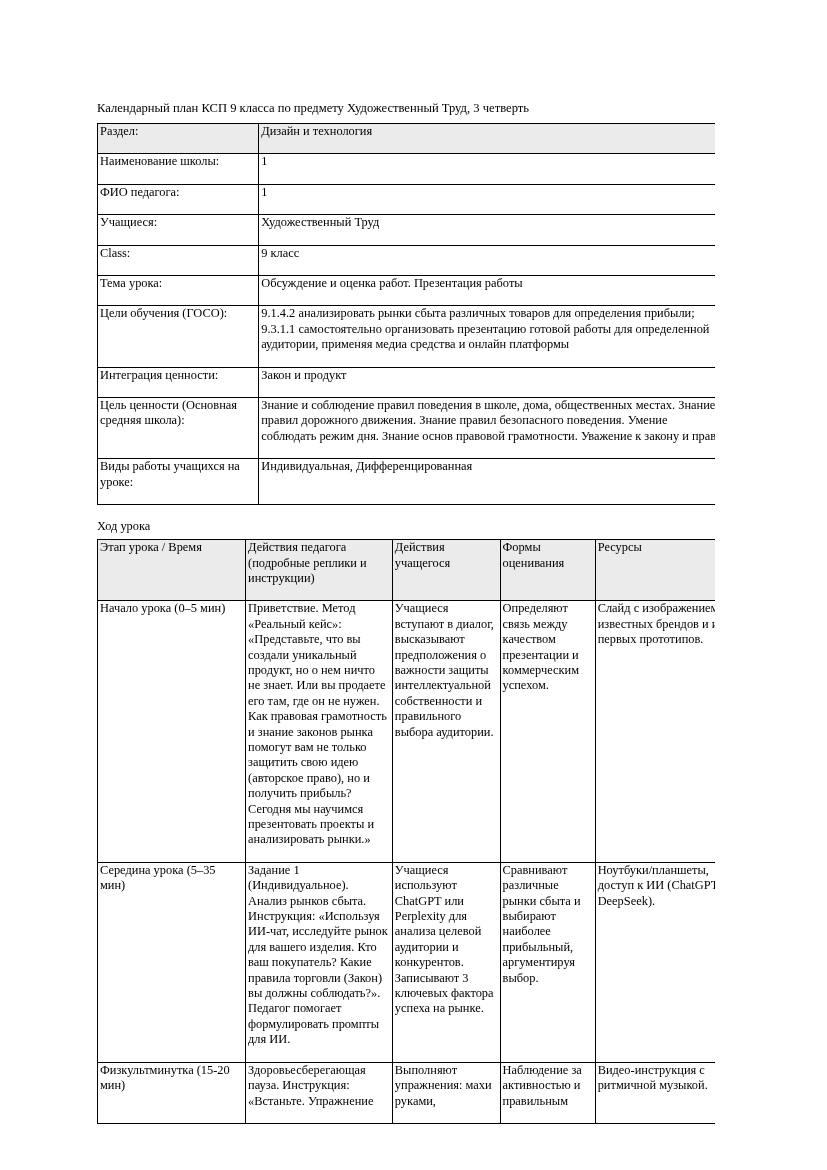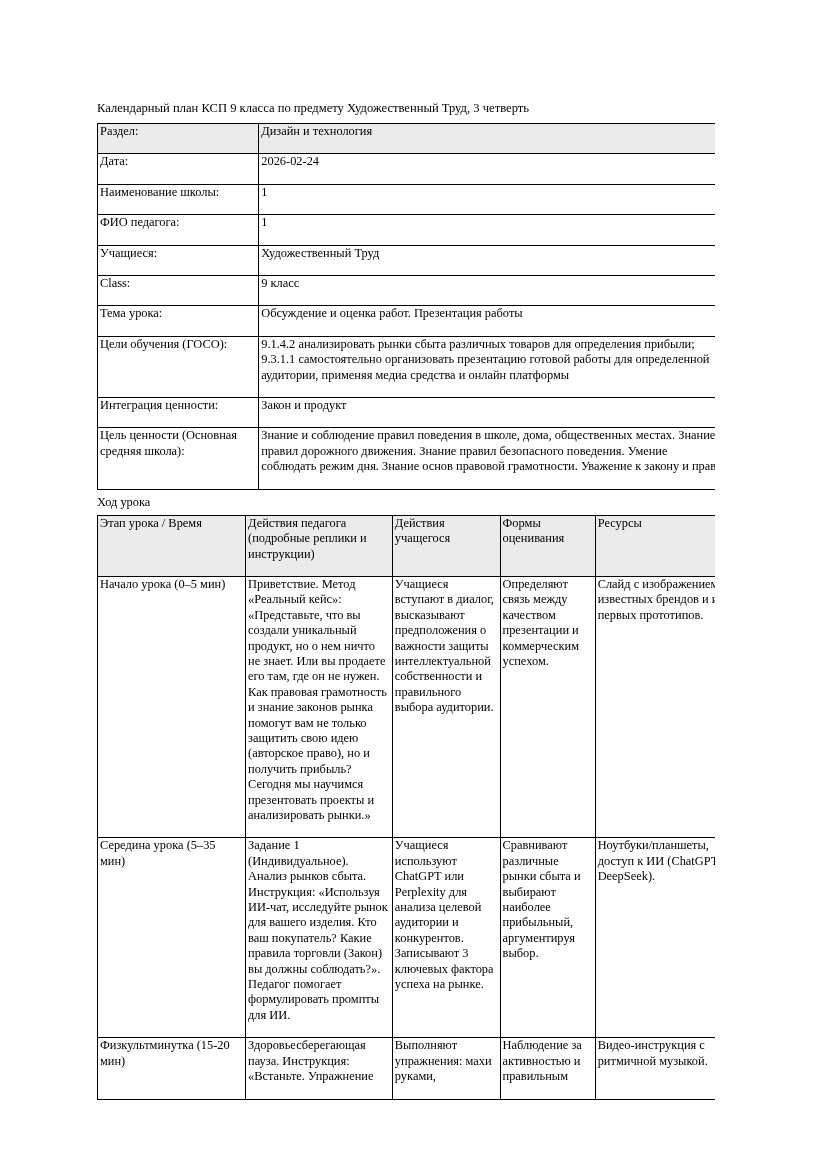--- a/index.html
+++ b/index.html
@@ -34,21 +34,21 @@
   td {
     border: 1px solid #000000;
     vertical-align: top;
     padding: 0px 2px 14px 2px;
     line-height: 15.4px;
     overflow-wrap: break-word;
   }
   .shaded { background: #ebebeb; }
   .info-table td.label-col { width: 24.8%; }
   .section-label {
-    margin: 5px 0 5px 0;
+    margin: 14px 0 5px 0;
     line-height: 15px;
   }
   .lesson-table col.c1 { width: 23.5%; }
   .lesson-table col.c2 { width: 23.3%; }
   .lesson-table col.c3 { width: 17.1%; }
   .lesson-table col.c4 { width: 15.1%; }
   .lesson-table col.c5 { width: 21.0%; }
 </style>
 </head>
 <body>
@@ -56,24 +56,20 @@
 <div class="page">
   <div class="content">
 
     <p class="doc-title">Календарный план КСП 9 класса по предмету Художественный Труд, 3 четверть</p>
 
     <table class="info-table">
       <tbody>
         <tr>
           <td class="label-col shaded">Раздел:</td>
           <td class="shaded">Дизайн и технология</td>
-        </tr>
-        <tr>
-          <td class="label-col">Дата:</td>
-          <td>2026-02-24</td>
         </tr>
         <tr>
           <td class="label-col">Наименование школы:</td>
           <td>1</td>
         </tr>
         <tr>
           <td class="label-col">ФИО педагога:</td>
           <td>1</td>
         </tr>
         <tr>
@@ -92,20 +88,24 @@
           <td class="label-col">Цели обучения (ГОСО):</td>
           <td>9.1.4.2 анализировать рынки сбыта различных товаров для определения прибыли; 9.3.1.1 самостоятельно организовать презентацию готовой работы для определенной аудитории, применяя медиа средства и онлайн платформы</td>
         </tr>
         <tr>
           <td class="label-col">Интеграция ценности:</td>
           <td>Закон и продукт</td>
         </tr>
         <tr>
           <td class="label-col">Цель ценности (Основная средняя школа):</td>
           <td>Знание и соблюдение правил поведения в школе, дома, общественных местах. Знание правил дорожного движения. Знание правил безопасного поведения. Умение соблюдать режим дня. Знание основ правовой грамотности. Уважение к закону и праву.</td>
+        </tr>
+        <tr>
+          <td class="label-col">Виды работы учащихся на уроке:</td>
+          <td>Индивидуальная, Дифференцированная</td>
         </tr>
       </tbody>
     </table>
 
     <p class="section-label">Ход урока</p>
 
     <table class="lesson-table">
       <colgroup>
         <col class="c1">
           <col class="c2">

